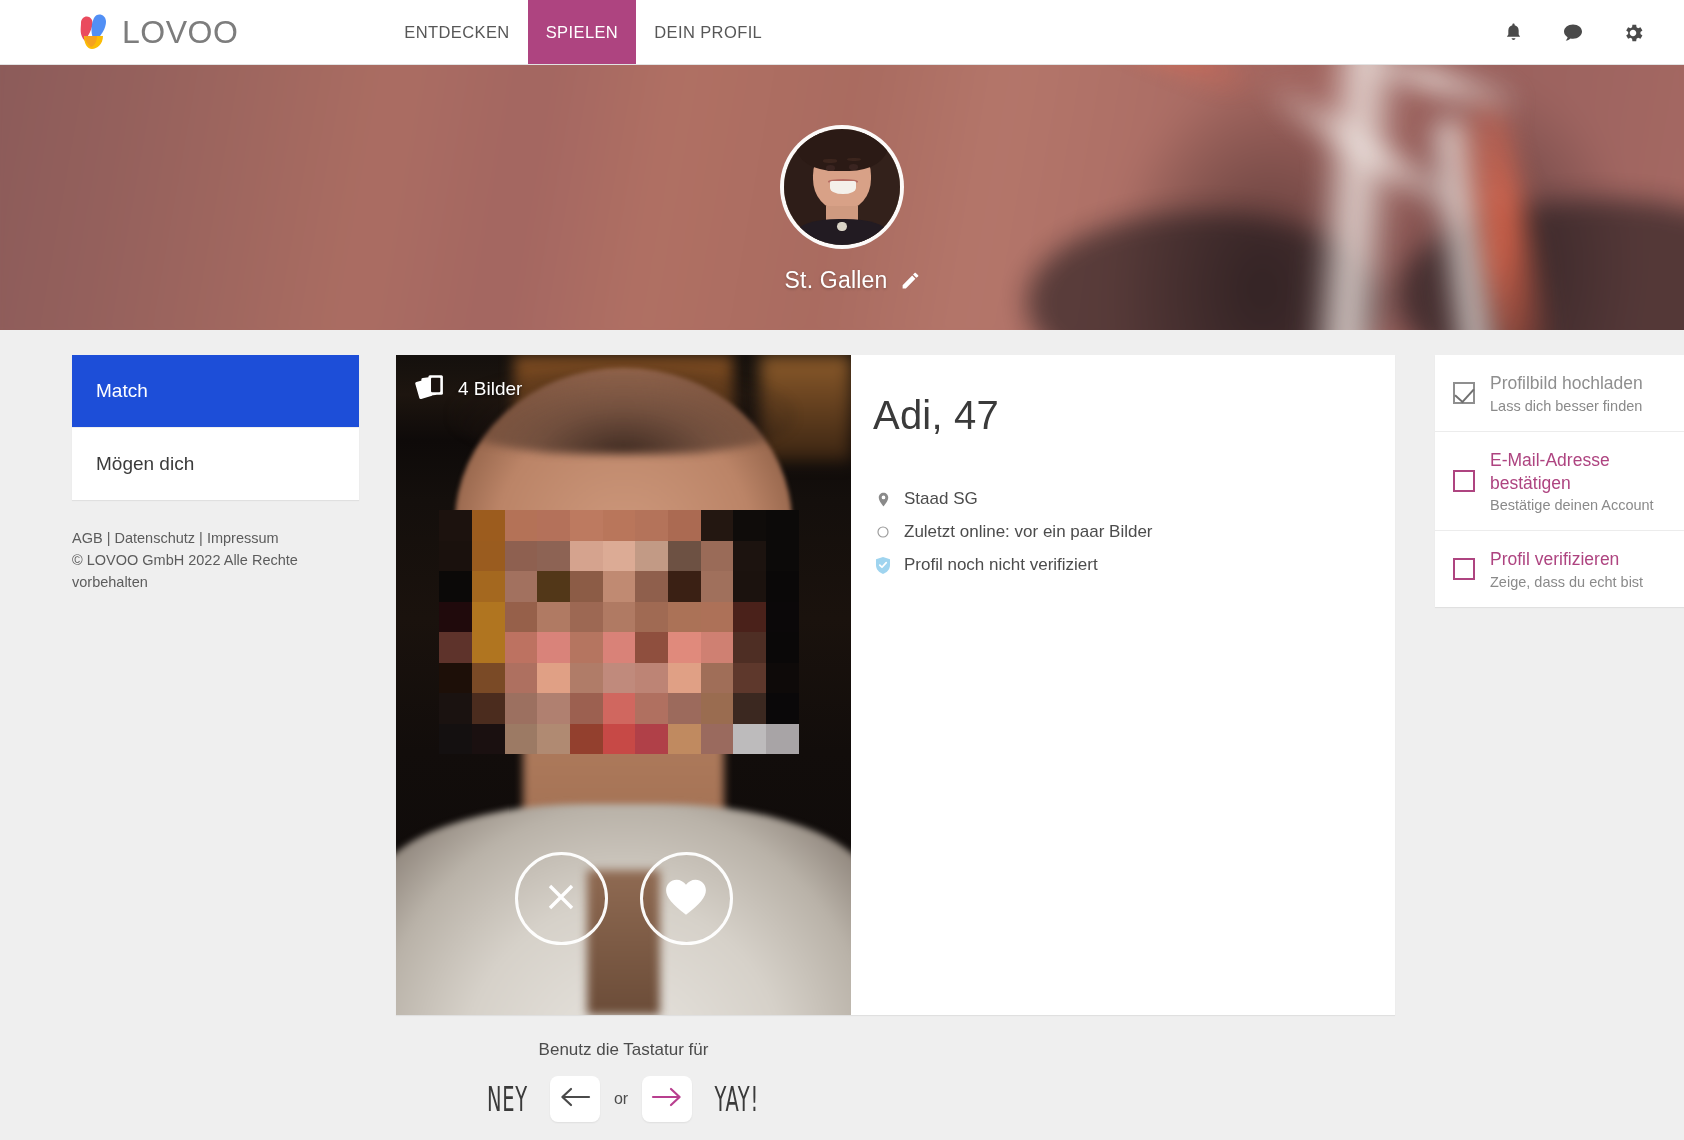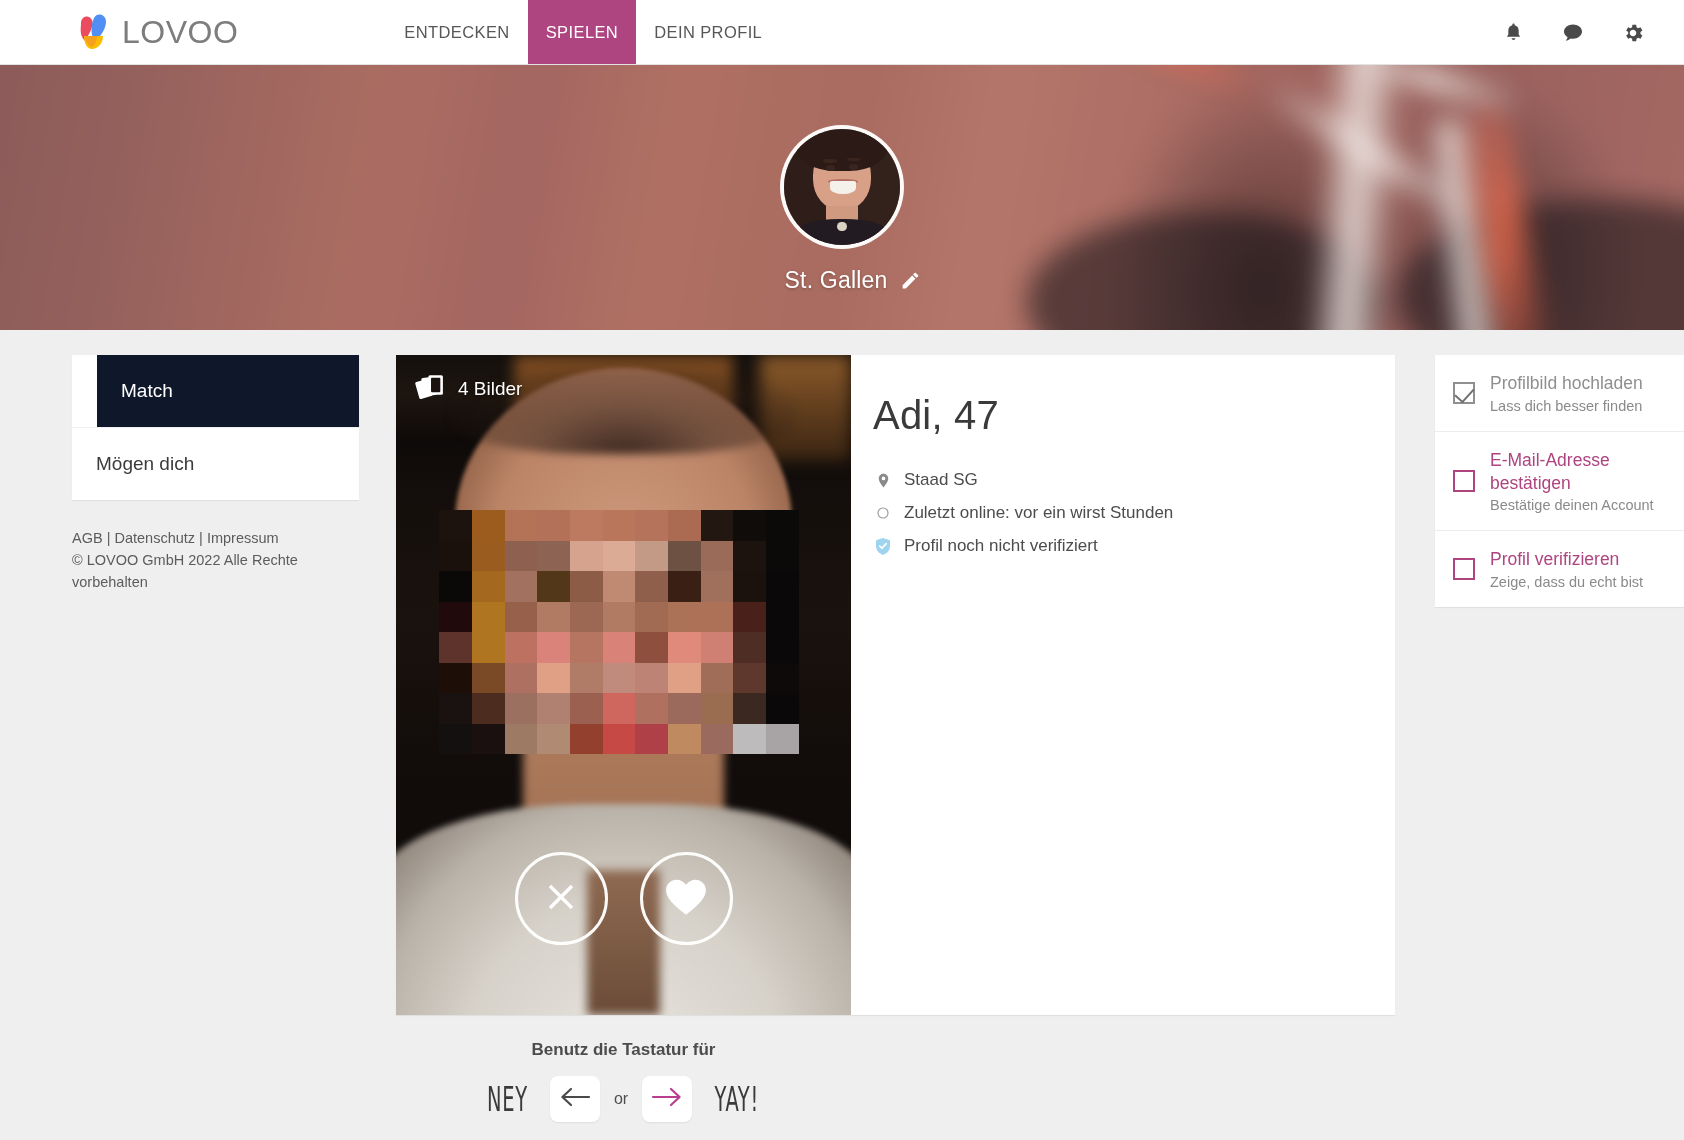--- a/index.html
+++ b/index.html
@@ -180,23 +180,22 @@
     background: #ffffff;
     box-shadow: 0 1px 1px rgba(0,0,0,0.06);
   }
   .side-item {
     padding: 25px 24px;
     font-size: 19px;
     color: #3b3b3b;
     cursor: pointer;
   }
   .side-item.active {
-    background: #0f172a;
+    background: #1d4ed8;
     color: #ffffff;
-    margin-left: 25px;
   }
   .side-item + .side-item { border-top: 1px solid #efefef; }
 
   .legal {
     margin-top: 28px;
     font-size: 14.5px;
     line-height: 1.5;
     color: #5c5c5c;
   }
   .legal a { color: #5c5c5c; text-decoration: none; cursor: pointer; }
@@ -302,38 +301,38 @@
   .info {
     flex: 1;
     padding: 38px 0 0 22px;
   }
   .info-name {
     font-size: 40px;
     font-weight: 400;
     color: #3a3a3a;
     letter-spacing: 0.2px;
   }
-  .info-list { margin-top: 32px; display: flex; flex-direction: column; gap: 13px; }
+  .info-list { margin-top: 51px; display: flex; flex-direction: column; gap: 13px; }
   .info-line {
     display: flex;
     align-items: center;
     gap: 11px;
     font-size: 17px;
     color: #4c4c4c;
   }
   .info-ico { width: 20px; display: flex; align-items: center; justify-content: center; flex: none; }
 
   .kbhint {
     margin-top: 25px;
     display: flex;
     flex-direction: column;
     align-items: center;
     width: 455px;
   }
-  .kbhint-text { font-size: 17px; color: #4c4c4c; font-weight: bold; }
+  .kbhint-text { font-size: 17px; color: #4c4c4c; }
   .kbrow {
     margin-top: 16px;
     display: flex;
     align-items: center;
     gap: 14px;
   }
   .kb-word {
     font-size: 30px;
     color: #3a3a3a;
     letter-spacing: 1px;
@@ -639,21 +638,21 @@
             </span>
             <span>Staad SG</span>
           </div>
 
           <div class="info-line">
             <span class="info-ico">
               <svg viewBox="0 0 24 24" width="14" height="14">
                 <circle cx="12" cy="12" r="8.6" fill="none" stroke="#9a9a9a" stroke-width="2"></circle>
               </svg>
             </span>
-            <span>Zuletzt online: vor ein wirst Stunden</span>
+            <span>Zuletzt online: vor ein paar Bilder</span>
           </div>
 
           <div class="info-line">
             <span class="info-ico">
               <svg viewBox="0 0 24 26" width="18" height="19">
                 <path d="M12 1.4 L21.6 4.6 V12.4 C21.6 18.4, 17.4 22.8, 12 24.6 C6.6 22.8, 2.4 18.4, 2.4 12.4 V4.6 Z" fill="#9fd4ef"></path>
                 <path d="M7.6 12.4 L10.6 15.4 L16.4 9.2" fill="none" stroke="#ffffff" stroke-width="2.4" stroke-linecap="round" stroke-linejoin="round"></path>
               </svg>
             </span>
             <span>Profil noch nicht verifiziert</span>

